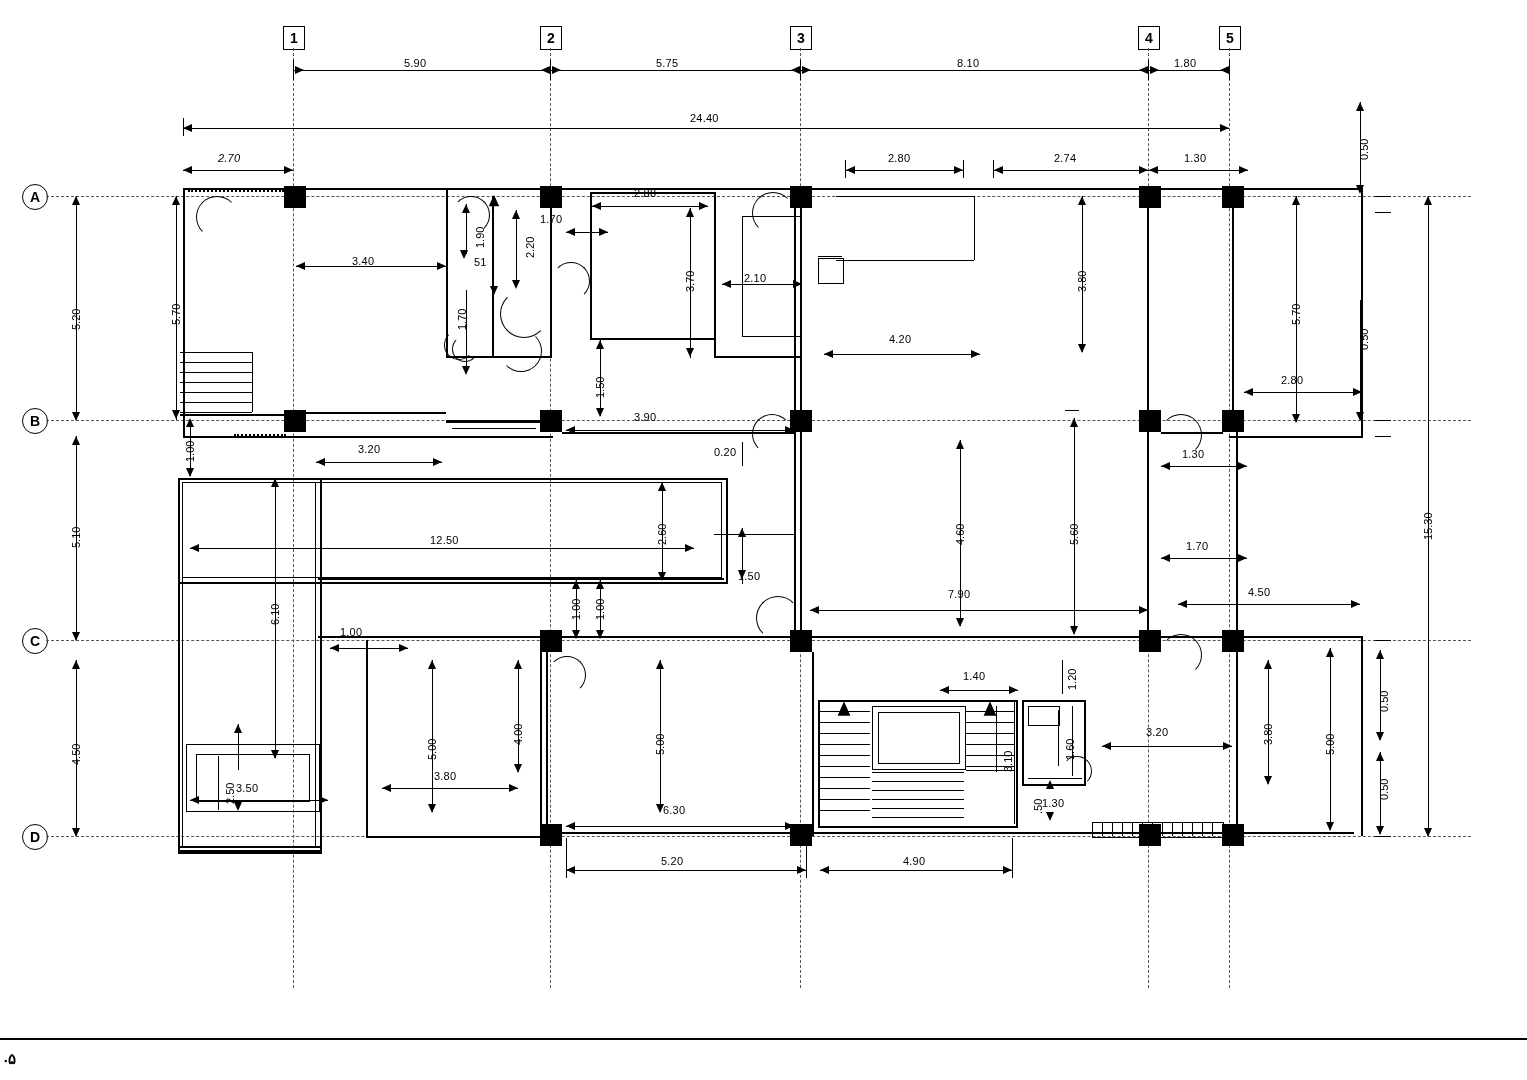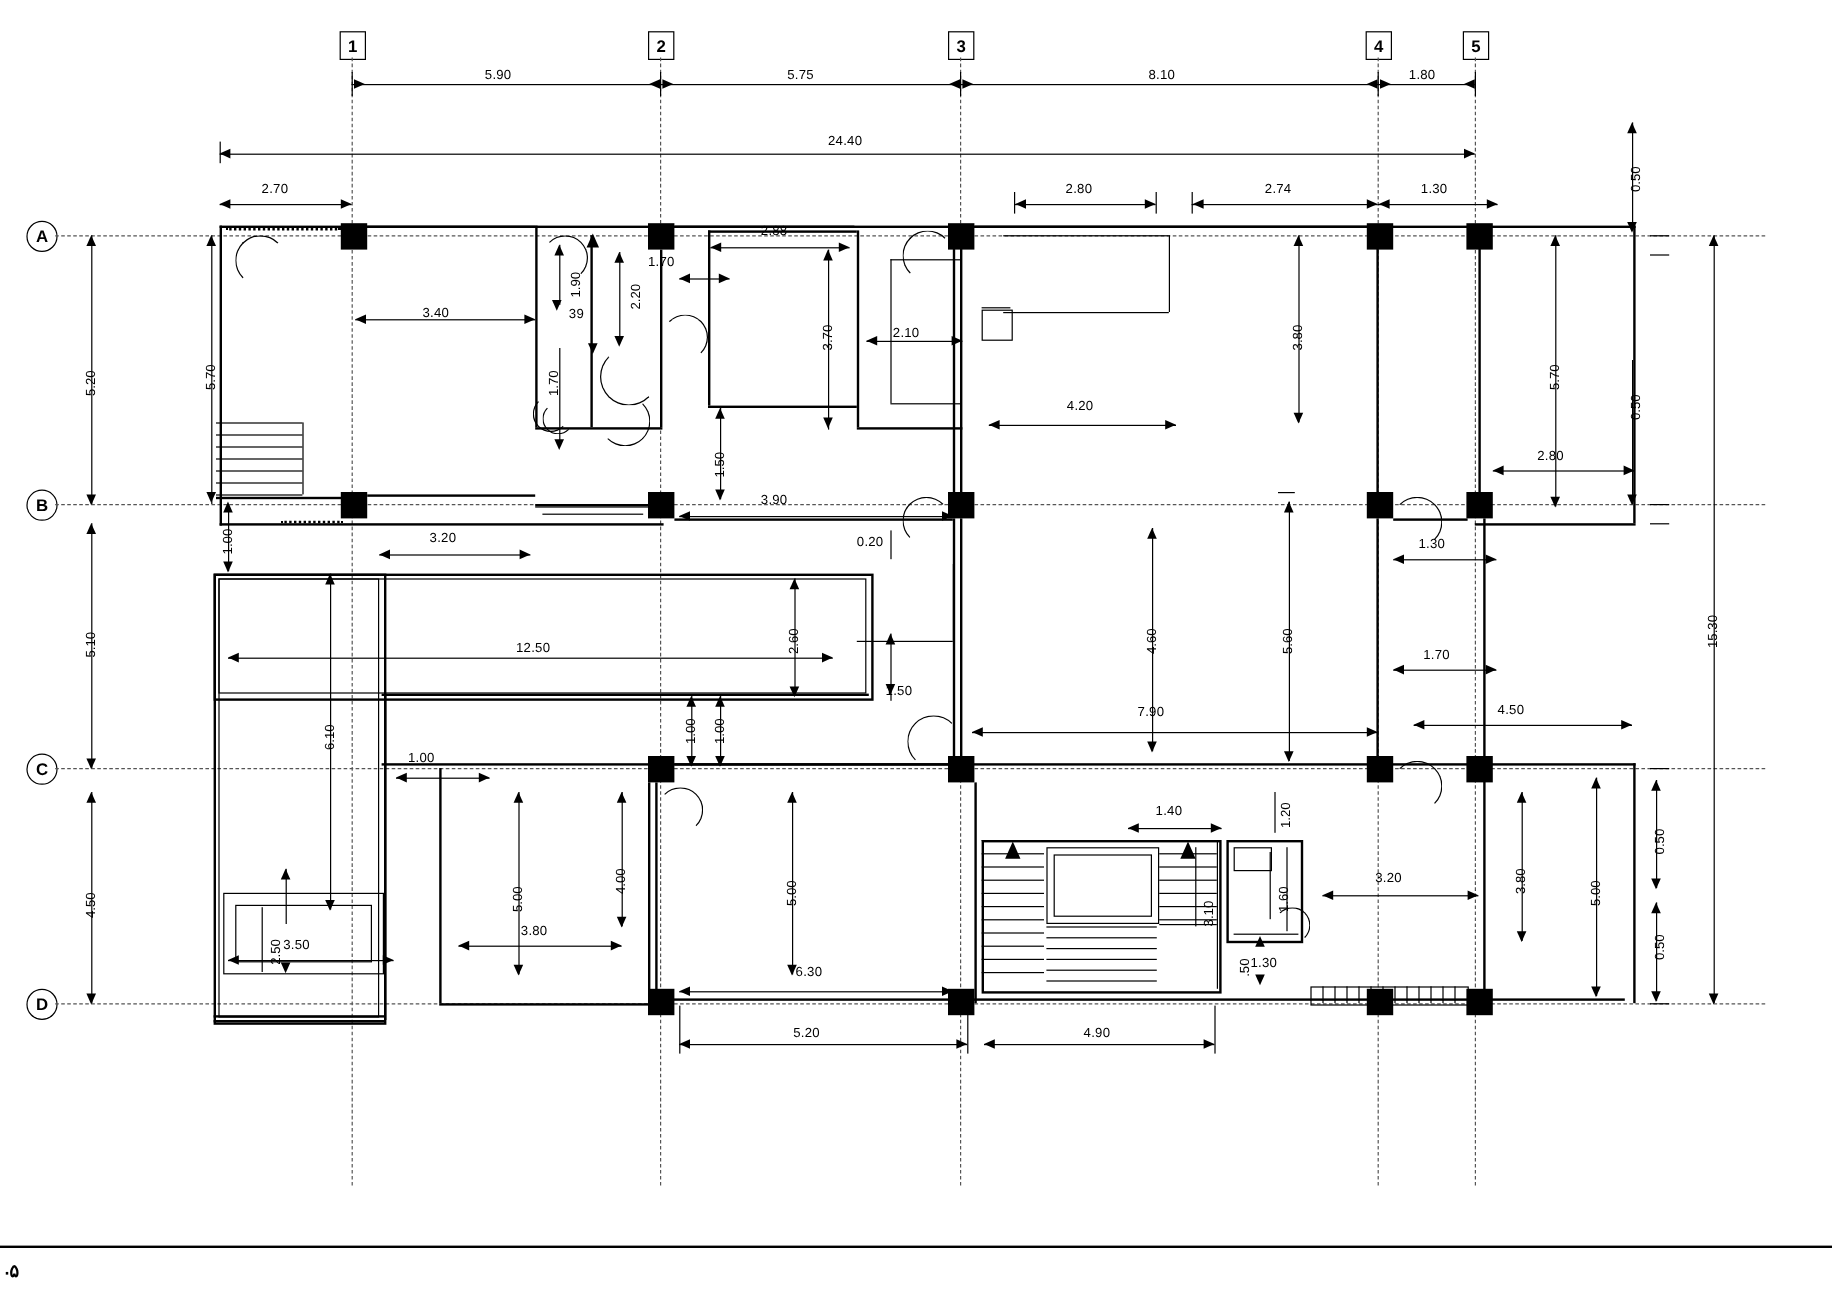--- a/index.html
+++ b/index.html
@@ -106,21 +106,21 @@
 
   <div class="hline" style="left:183px;top:128px;width:1046px;"></div>
   <div class="arr arr-l" style="left:183px;top:124px;"></div>
   <div class="arr arr-r" style="left:1220px;top:124px;"></div>
   <div class="vline" style="left:183px;top:118px;height:18px;"></div>
   <div class="dim" style="left:690px;top:112px;">24.40</div>
 
   <div class="hline" style="left:183px;top:170px;width:110px;"></div>
   <div class="arr arr-l" style="left:183px;top:166px;"></div>
   <div class="arr arr-r" style="left:284px;top:166px;"></div>
-  <div class="dim" style="left:218px;top:152px;">2.70</div>
+  <div class="dim" style="left:218px;top:152px;font-style:italic;">2.70</div>
 
   <div class="hline" style="left:845px;top:170px;width:118px;"></div>
   <div class="vline" style="left:845px;top:160px;height:18px;"></div>
   <div class="vline" style="left:963px;top:160px;height:18px;"></div>
   <div class="arr arr-l" style="left:846px;top:166px;"></div>
   <div class="arr arr-r" style="left:954px;top:166px;"></div>
   <div class="dim" style="left:888px;top:152px;">2.80</div>
 
   <div class="hline" style="left:993px;top:170px;width:155px;"></div>
   <div class="vline" style="left:993px;top:160px;height:18px;"></div>
@@ -407,21 +407,21 @@
   <div class="hline" style="left:566px;top:232px;width:42px;"></div>
   <div class="arr arr-l" style="left:566px;top:228px;"></div>
   <div class="arr arr-r" style="left:599px;top:228px;"></div>
   <div class="dimv" style="left:474px;top:248px;">1.90</div>
   <div class="vline" style="left:466px;top:204px;height:50px;"></div>
   <div class="arr arr-u" style="left:462px;top:204px;"></div>
   <div class="dimv" style="left:524px;top:258px;">2.20</div>
   <div class="vline" style="left:516px;top:210px;height:76px;"></div>
   <div class="arr arr-u" style="left:512px;top:210px;"></div>
   <div class="arr arr-d" style="left:512px;top:280px;"></div>
-  <div class="dim" style="left:474px;top:256px;">39</div>
+  <div class="dim" style="left:474px;top:256px;">51</div>
   <div class="arr arr-d" style="left:460px;top:250px;"></div>
   <div class="dimv" style="left:456px;top:330px;">1.70</div>
   <div class="vline" style="left:466px;top:290px;height:80px;"></div>
   <div class="arr arr-d" style="left:462px;top:366px;"></div>
   <div class="arr arr-u" style="left:490px;top:196px;transform:scale(1.3);"></div>
   <div class="arr arr-d" style="left:490px;top:286px;"></div>
 
   <div class="vline" style="left:690px;top:208px;height:150px;"></div>
   <div class="arr arr-u" style="left:686px;top:208px;"></div>
   <div class="arr arr-d" style="left:686px;top:348px;"></div>

